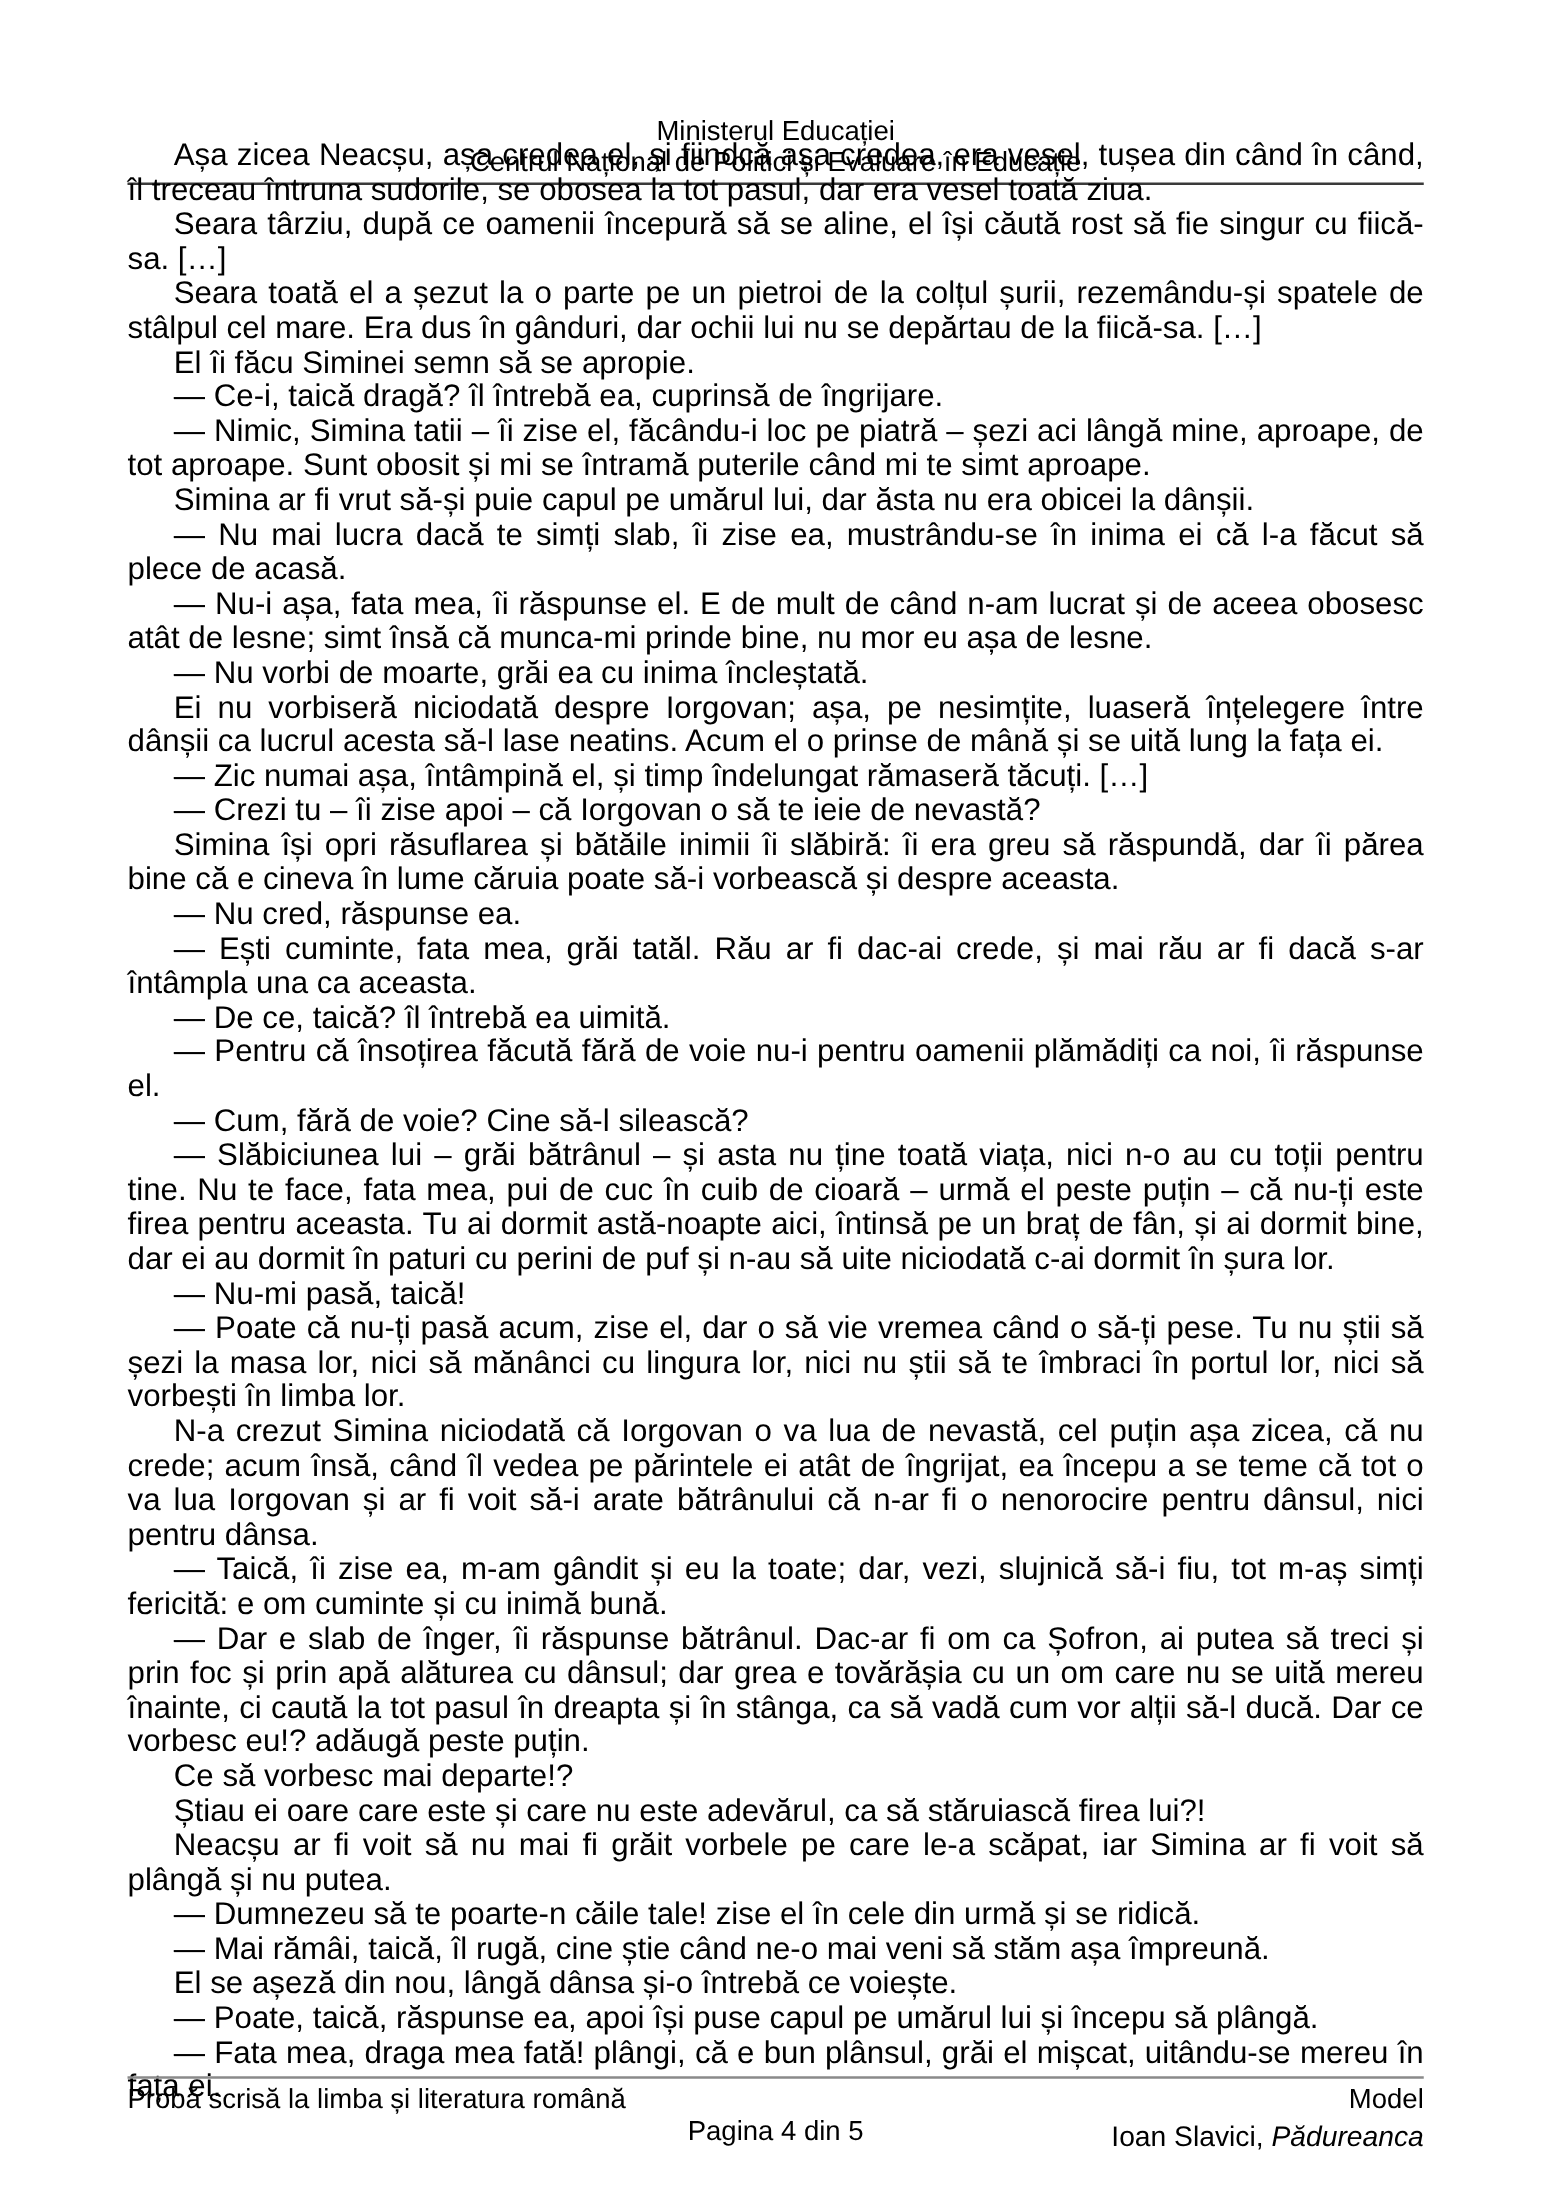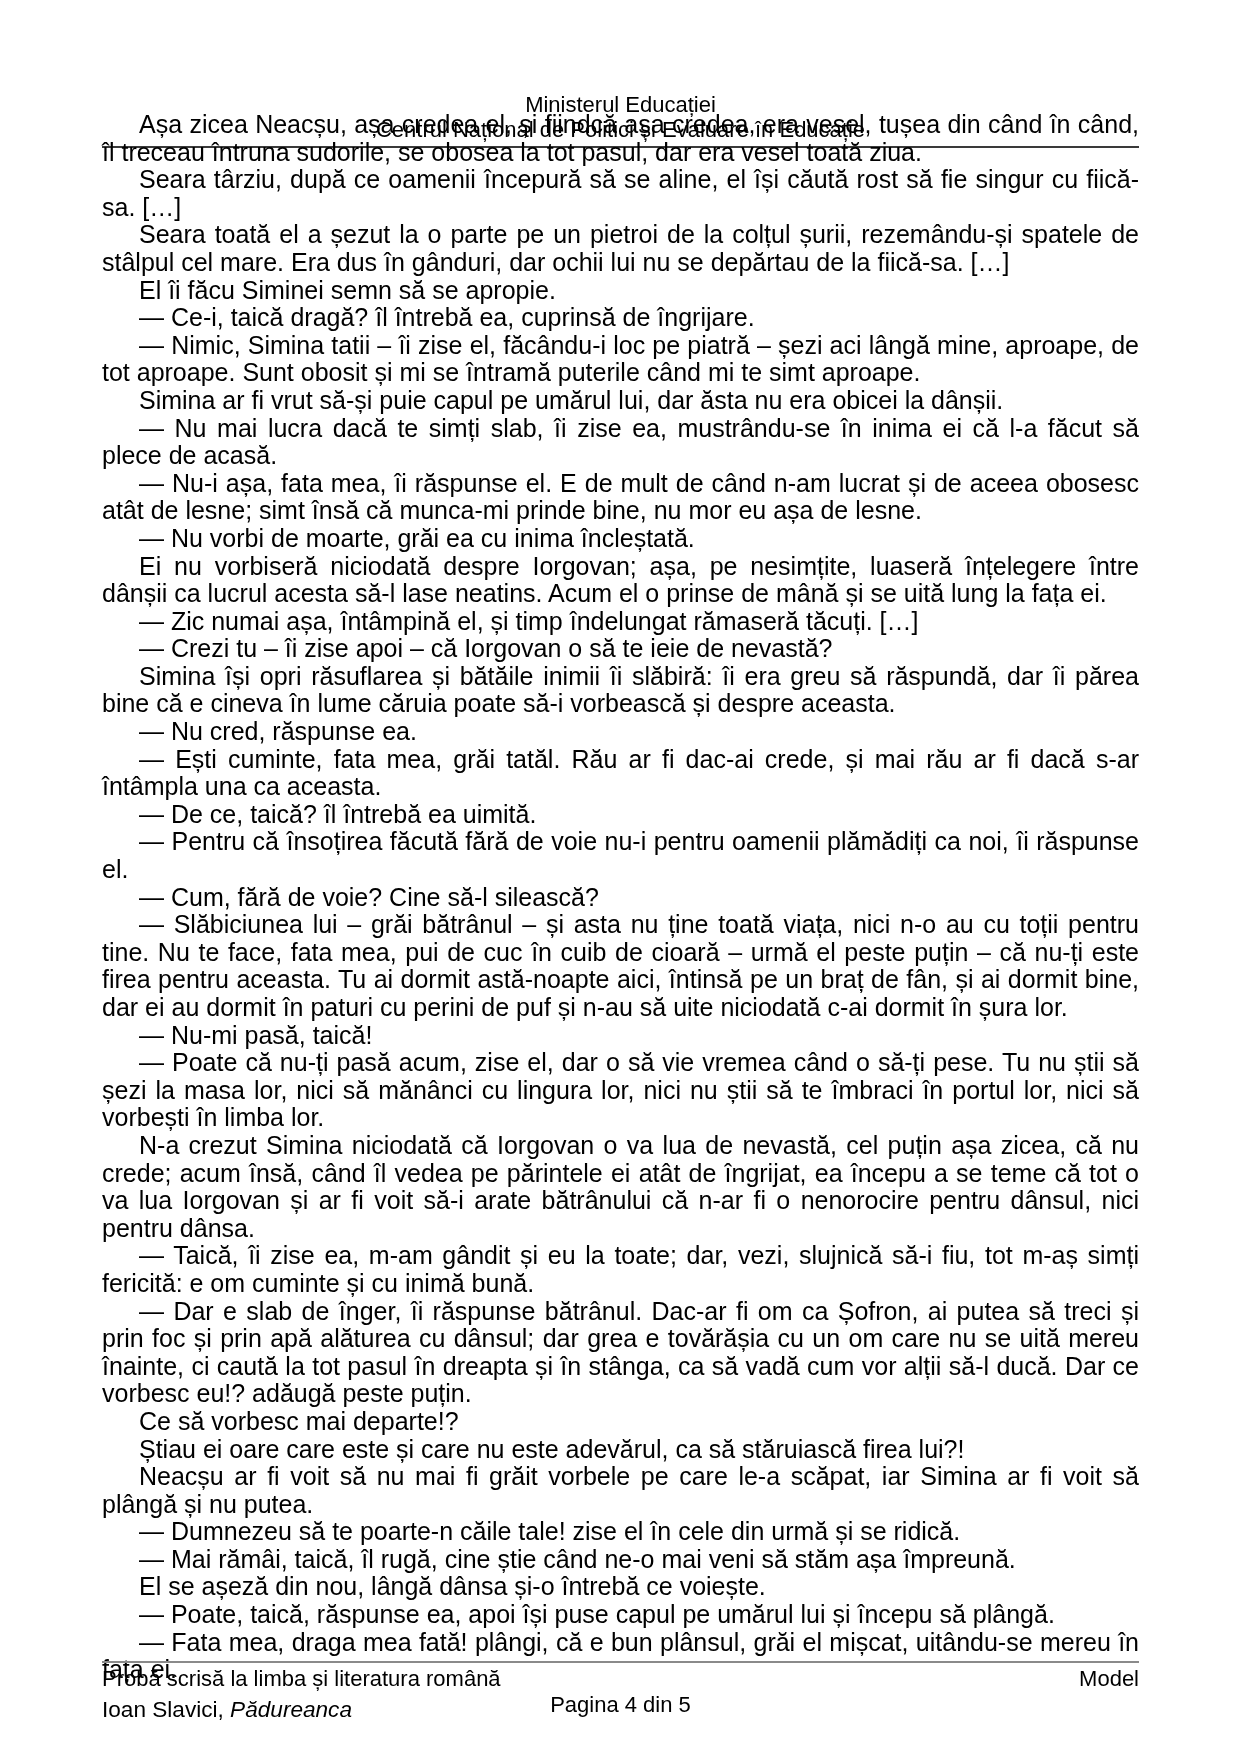--- a/index.html
+++ b/index.html
@@ -41,21 +41,21 @@
     font-size: 25px;
     line-height: 27.6px;
     text-align: justify;
     text-indent: 37px;
     hyphens: none;
   }
   .attribution {
     margin: 12px 0 0 0;
     font-size: 22.6px;
     line-height: 27.6px;
-    text-align: left;
+    text-align: right;
   }
   .attribution em { font-style: italic; }
   .footer {
     position: absolute;
     top: 1661px;
     left: 102px;
     width: 1037px;
     border-top: 2px solid #8a8a8a;
     padding-top: 3px;
     font-size: 22px;

